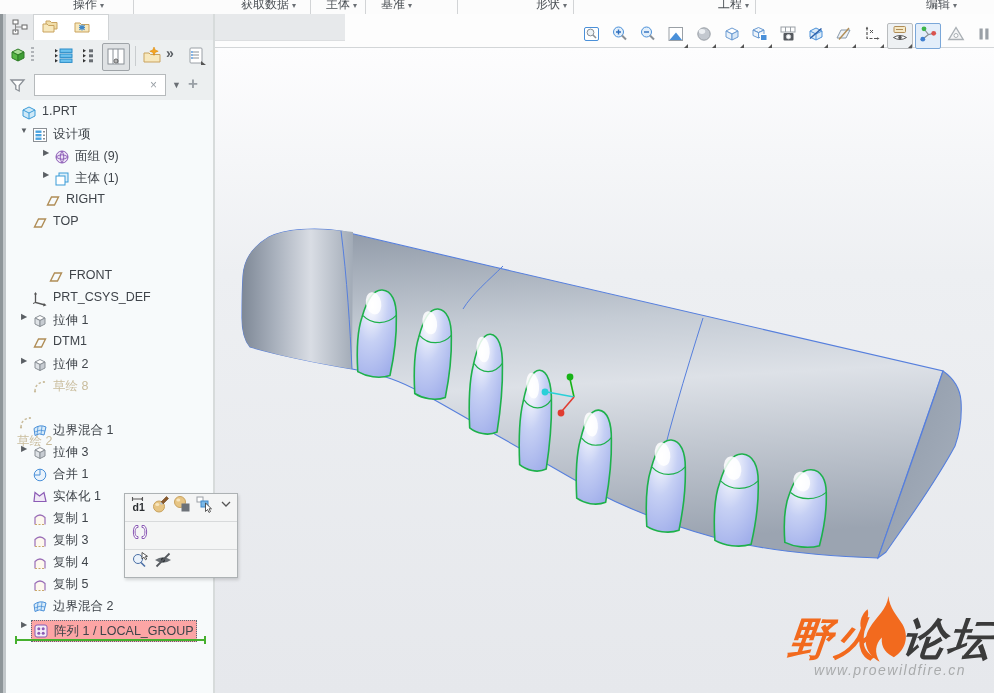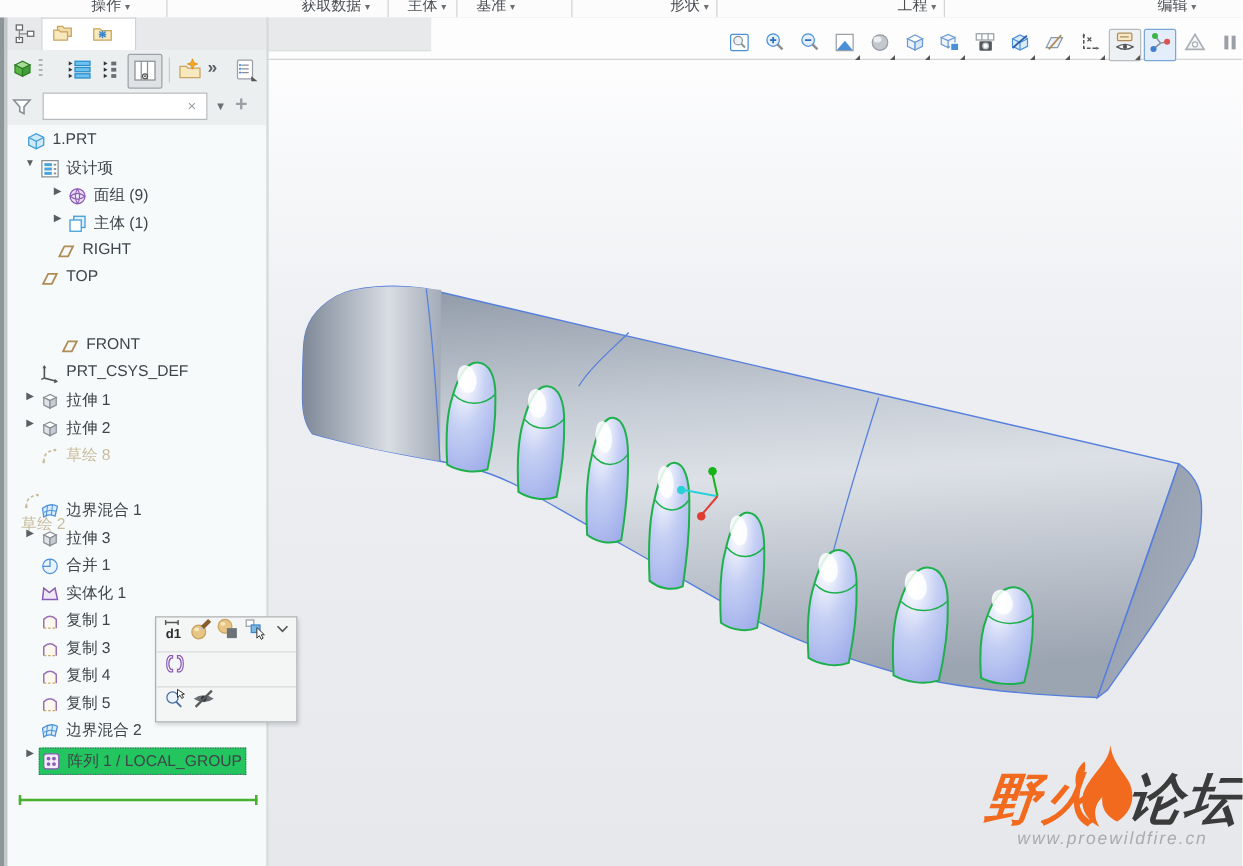--- a/index.html
+++ b/index.html
@@ -39,21 +39,21 @@
   #filter-clear{position:absolute;left:150px;top:77px;font-size:12px;color:#9aa0a6;line-height:16px;}
   #filter-caret{position:absolute;left:172px;top:80px;font-size:9px;color:#6a6f74;}
   #filter-add{position:absolute;left:188px;top:74px;font-size:17px;font-weight:bold;color:#9aa0a6;}
   
   #tree{left:6px;top:104px;width:205px;}
   .trow{position:relative;height:22px;display:flex;font-size:12.5px;color:#3f444a;white-space:nowrap;}
   .trow .arrow{width:14px;text-align:center;font-size:8px;color:#5a5f64;flex:0 0 14px;}
   .trow .ticon{width:19px;height:18px;flex:0 0 19px;margin-right:3px;}
   .trow .ticon svg{width:18px;height:18px;}
   .trow.disabled{color:#c9bc9c;}
-  .selwrap{display:flex;align-items:center;background:#22c55e;border:1px dotted #5a6a78;padding:0 2px 0 0;}
+  .selwrap{display:flex;align-items:center;background:#fca5a5;border:1px dotted #5a6a78;padding:0 2px 0 0;}
   #insert-line{position:absolute;left:15px;top:639px;width:191px;height:2px;background:#46b02e;}
   #insert-line:before,#insert-line:after{content:"";position:absolute;top:-3px;width:2px;height:8px;background:#46b02e;}
   #insert-line:before{left:0;} #insert-line:after{right:0;}
   
   #minitb{left:124px;top:493px;width:112px;background:#f4f5f5;border:1px solid #adb2b4;box-shadow:1px 2px 3px rgba(0,0,0,.15);}
   .mrow{display:flex;align-items:flex-start;height:27px;padding-left:3px;border-bottom:1px solid #d8dadb;}
   .mrow:last-child{border-bottom:none;}
   .m-btn{width:23px;height:23px;display:flex;align-items:center;justify-content:center;}
   
   #watermark{left:788px;top:598px;width:206px;height:90px;}
@@ -466,20 +466,27 @@
       <div class="trow" style="padding-left: 11px;">
         <span class="arrow">▶</span>
         <span class="ticon"><svg width="18" height="18" viewBox="0 0 18 18">
             <path d="M4,6 L9,3.5 L14,6 L9,8.5 Z" fill="#fff" stroke="#8a9096"></path>
             <path d="M4,6 L9,8.5 L9,14.5 L4,12 Z" fill="#dfe3e7" stroke="#8a9096"></path>
             <path d="M14,6 L9,8.5 L9,14.5 L14,12 Z" fill="#c7ccd2" stroke="#8a9096"></path>
           </svg></span>
         <span>拉伸 1</span>
       </div>
       <div class="trow" style="padding-left: 11px;">
+        <span class="arrow"></span>
+        <span class="ticon"><svg width="18" height="18" viewBox="0 0 18 18">
+            <path d="M3.5,13 L7.5,5 L14.5,5 L10.5,13 Z" fill="none" stroke="#b08d57" stroke-width="1.4"></path>
+          </svg></span>
+        <span>DTM1</span>
+      </div>
+      <div class="trow" style="padding-left: 11px;">
         <span class="arrow">▶</span>
         <span class="ticon"><svg width="18" height="18" viewBox="0 0 18 18">
             <path d="M4,6 L9,3.5 L14,6 L9,8.5 Z" fill="#fff" stroke="#8a9096"></path>
             <path d="M4,6 L9,8.5 L9,14.5 L4,12 Z" fill="#dfe3e7" stroke="#8a9096"></path>
             <path d="M14,6 L9,8.5 L9,14.5 L14,12 Z" fill="#c7ccd2" stroke="#8a9096"></path>
           </svg></span>
         <span>拉伸 2</span>
       </div>
       <div class="trow disabled" style="padding-left: 11px;">
         <span class="arrow"></span>

